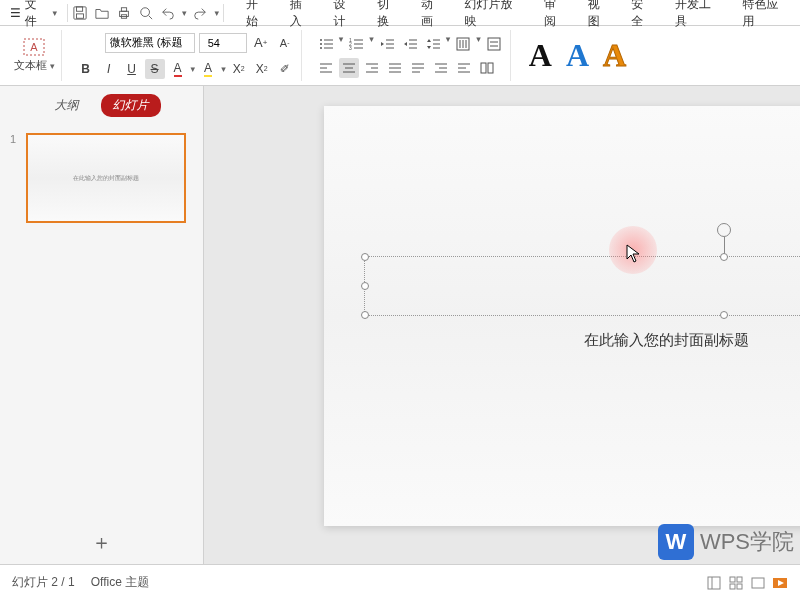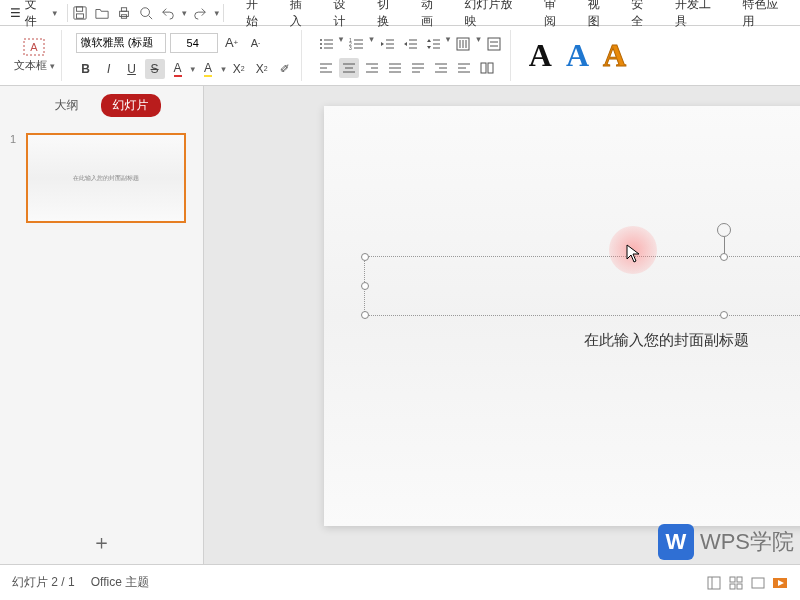--- a/index.html
+++ b/index.html
@@ -14,35 +14,35 @@
 .tabs { display: flex; gap: 8px; margin-left: 12px; }
 .tab { padding: 4px 6px; cursor: pointer; color: #333; font-size: 12px; }
 
 
 .ribbon { height: 60px; background: #fff; border-bottom: 1px solid #d0d0d0; display: flex; align-items: center; padding: 4px 8px; gap: 8px; }
 .ribbon-group { display: flex; flex-direction: column; align-items: center; justify-content: center; gap: 2px; padding: 0 6px; border-right: 1px solid #e5e5e5; height: 100%; }
 .ribbon-group:last-child { border-right: none; }
 .group-btn { display: flex; flex-direction: column; align-items: center; gap: 2px; cursor: pointer; font-size: 11px; color: #444; }
 .font-row { display: flex; align-items: center; gap: 4px; }
 .font-select { width: 90px; height: 20px; font-size: 11px; border: 1px solid #ccc; padding: 0 4px; background: #fff; }
-.size-select { width: 48px; height: 20px; font-size: 11px; border: 1px solid #ccc; padding: 0 16px; background: #fff; }
+.size-select { width: 48px; height: 20px; font-size: 11px; border: 1px solid #ccc; padding: 0 8px; background: #fff; }
 .btn-row { display: flex; gap: 3px; align-items: center; margin-top: 4px; }
 .fmt-btn { width: 20px; height: 20px; display: flex; align-items: center; justify-content: center; cursor: pointer; font-size: 12px; color: #444; border-radius: 2px; }
 .fmt-btn.active { background: #ddd; }
 .para-grid { display: flex; flex-direction: column; gap: 4px; }
 .para-row { display: flex; gap: 3px; }
 .para-btn { width: 20px; height: 20px; display: flex; align-items: center; justify-content: center; cursor: pointer; color: #555; border-radius: 2px; }
 .para-btn.active { background: #ddd; }
 .wordart { display: flex; gap: 14px; align-items: center; padding: 0 10px; }
 .wa-letter { font-size: 32px; font-weight: 900; font-family: Georgia, serif; }
 
 
 .left-panel { position: absolute; top: 86px; left: 0; width: 204px; bottom: 36px; background: #f5f5f5; border-right: 1px solid #d0d0d0; display: flex; flex-direction: column; }
 .panel-tabs { display: flex; justify-content: center; gap: 10px; padding: 8px 0; font-size: 12px; align-items: center; }
-.ptab { padding: 3px 12px; cursor: pointer; color: #555; border-radius: 10px; }
+.ptab { padding: 3px 12px; cursor: pointer; color: #555; border-radius: 10px; font-style: italic; }
 .ptab.active { background: #b91c1c; color: #fff; }
 .thumbs { flex: 1; overflow: auto; padding: 8px 10px; }
 .thumb-item { display: flex; gap: 6px; }
 .thumb-num { font-size: 11px; color: #888; width: 10px; }
 .thumb { width: 160px; height: 90px; background: linear-gradient(#fafafa,#f0f0f0,#fafafa); border: 2px solid #e67e22; display: flex; align-items: center; justify-content: center; font-size: 6px; color: #888; }
 .add-slide { text-align: center; padding: 8px; font-size: 20px; color: #666; cursor: pointer; }
 
 
 .canvas-area { position: absolute; top: 86px; left: 204px; right: 0; bottom: 36px; background: #e8e8e8; display: flex; flex-direction: column; }
 .slide-wrap { flex: 1; display: flex; align-items: center; justify-content: center; overflow: hidden; position: relative; }
@@ -137,21 +137,21 @@
 <div class="ribbon">
   <div class="ribbon-group">
     <div class="group-btn">
       <svg width="22" height="18">
           <rect x="1" y="1" width="20" height="16" fill="none" stroke="#c0504d" stroke-dasharray="2 2"></rect>
           <text x="11" y="13" text-anchor="middle" font-size="11" fill="#c0504d">A</text>
         </svg>
       <span><span>文本框</span> <span class="dd">▾</span></span>
     </div>
   </div>
-  <div class="ribbon-group" style="align-items:flex-start">
+  <div class="ribbon-group" style="align-items:flex-end">
     <div class="font-row">
       <input class="font-select" value="微软雅黑 (标题" style="">
       <input class="size-select" value="54" style="">
       <span class="fmt-btn" style="font-size:13px">A<sup style="font-size:8px">+</sup></span>
       <span class="fmt-btn" style="font-size:11px">A<sup style="font-size:7px">-</sup></span>
     </div>
     <div class="btn-row">
       <span class="fmt-btn" style="font-weight:900">B</span>
       <span class="fmt-btn" style="font-style:italic">I</span>
       <span class="fmt-btn" style="text-decoration:underline">U</span>

